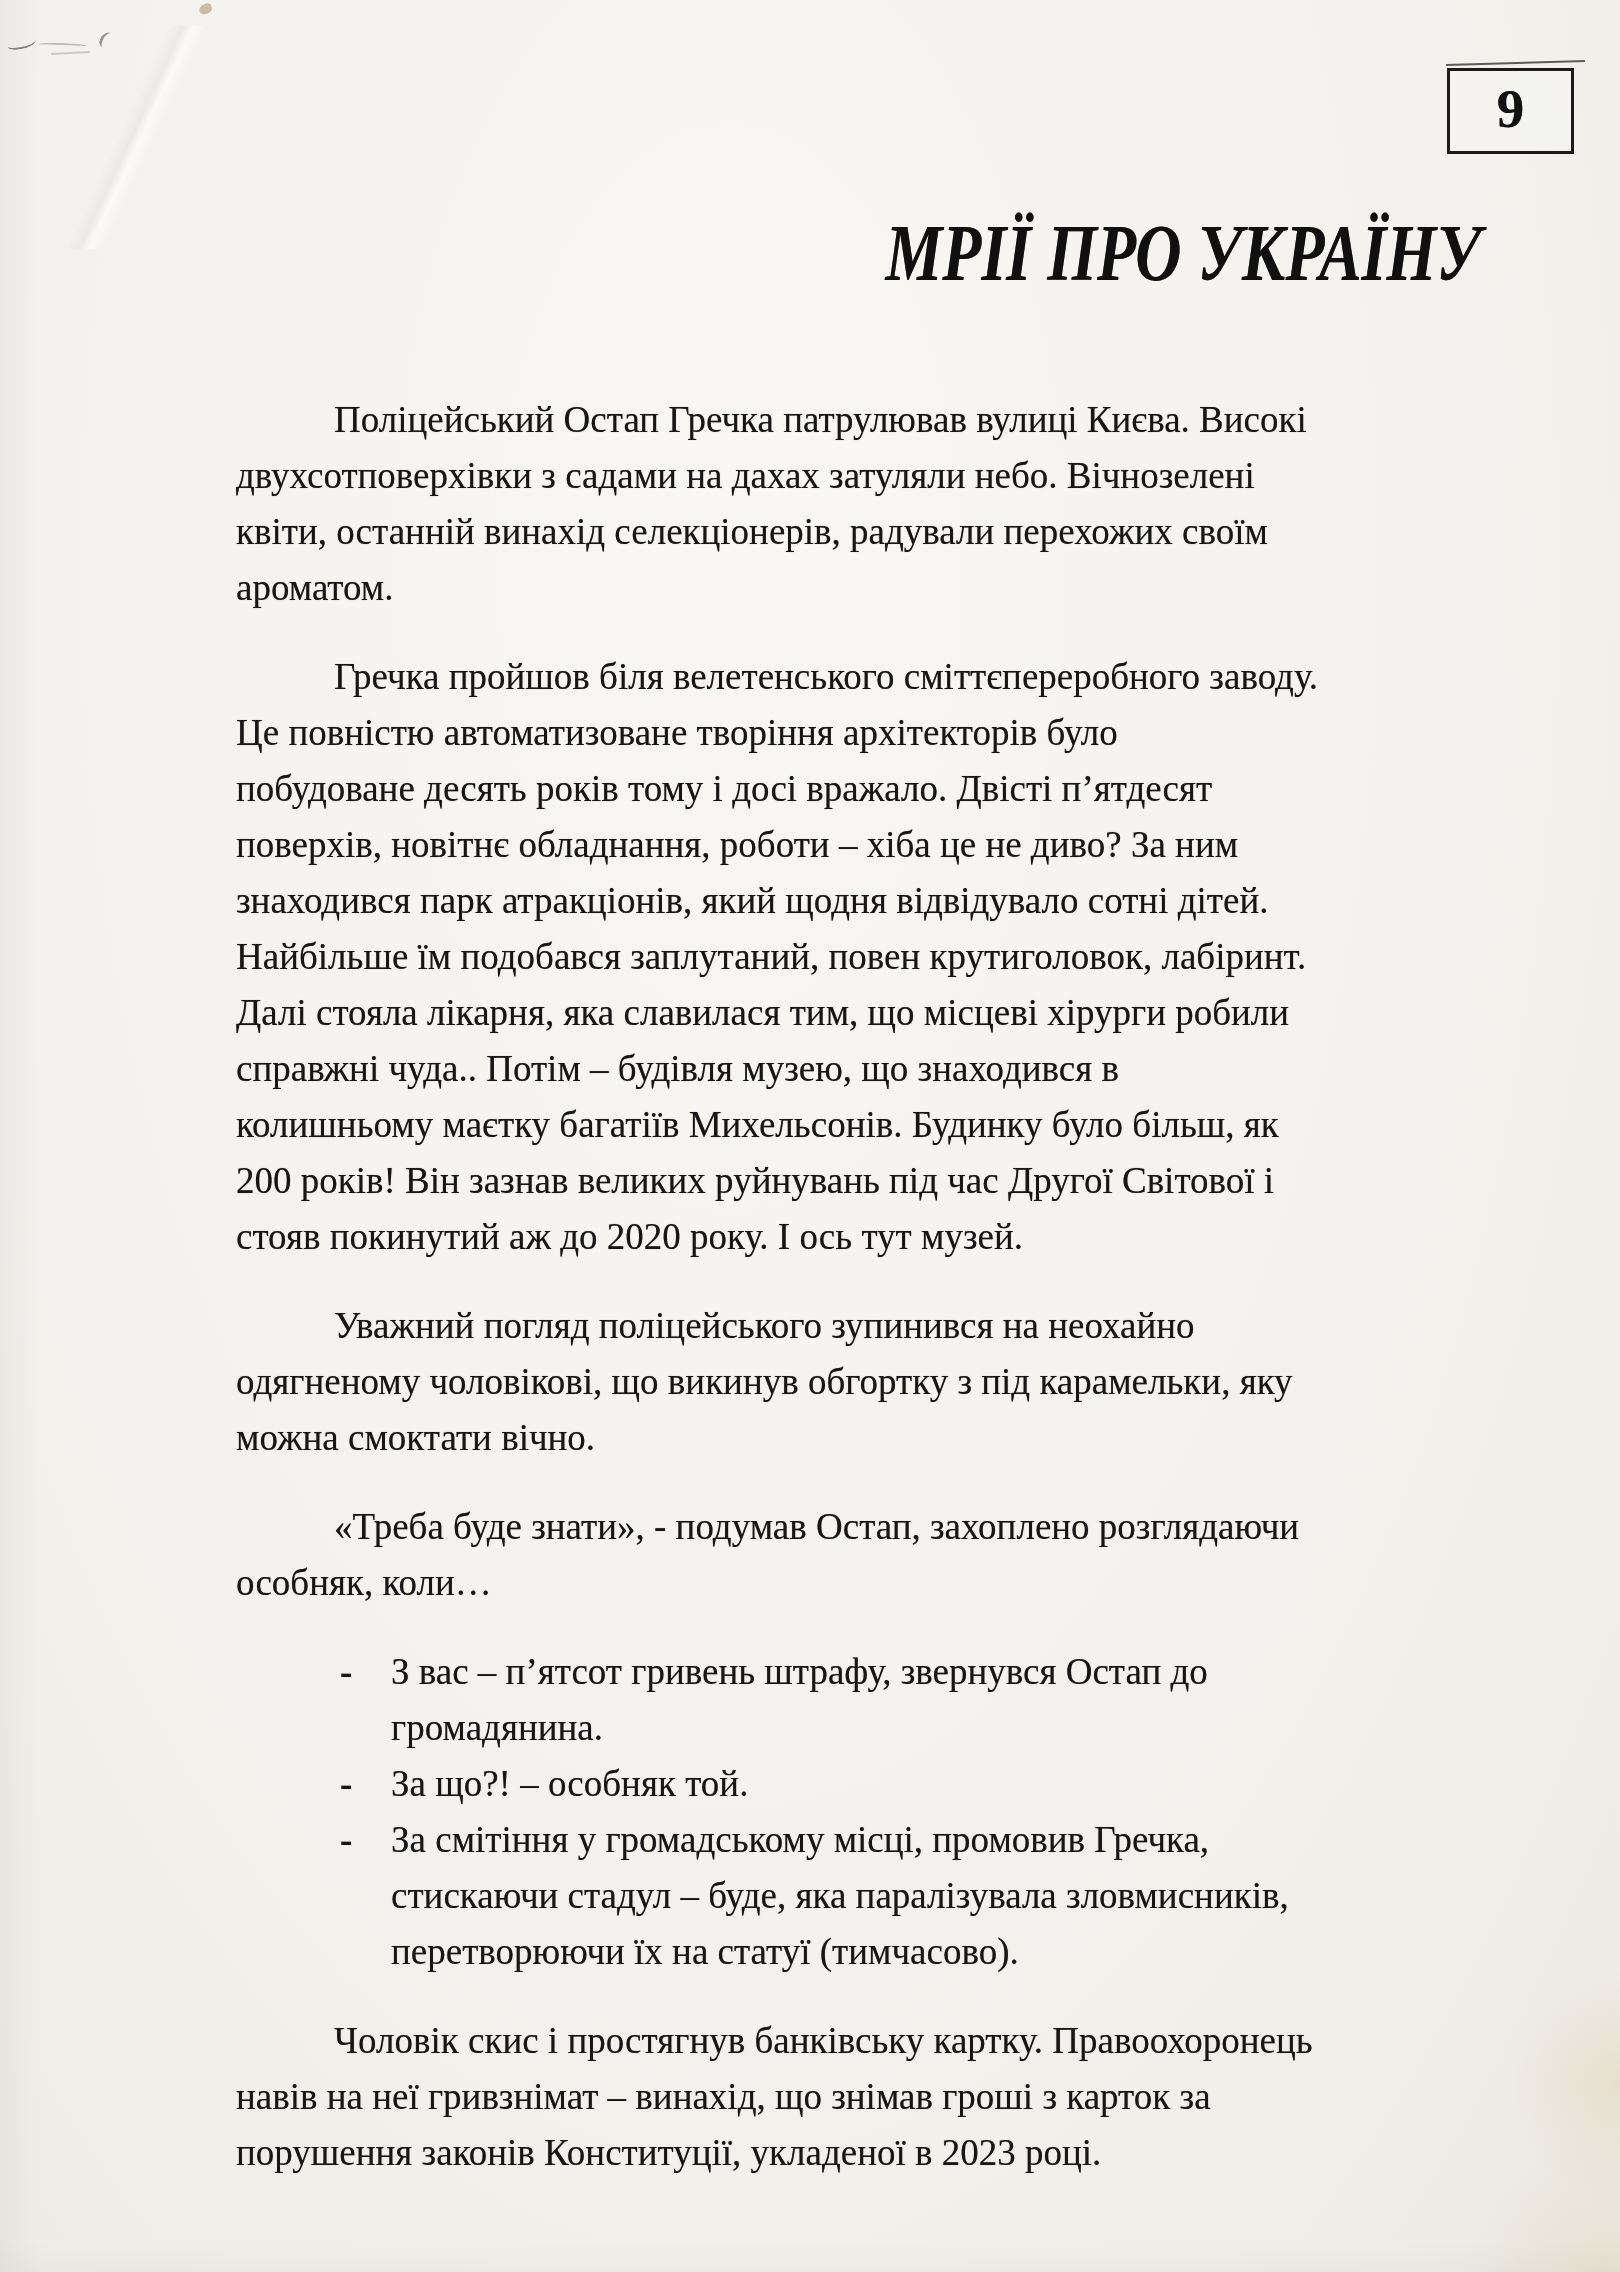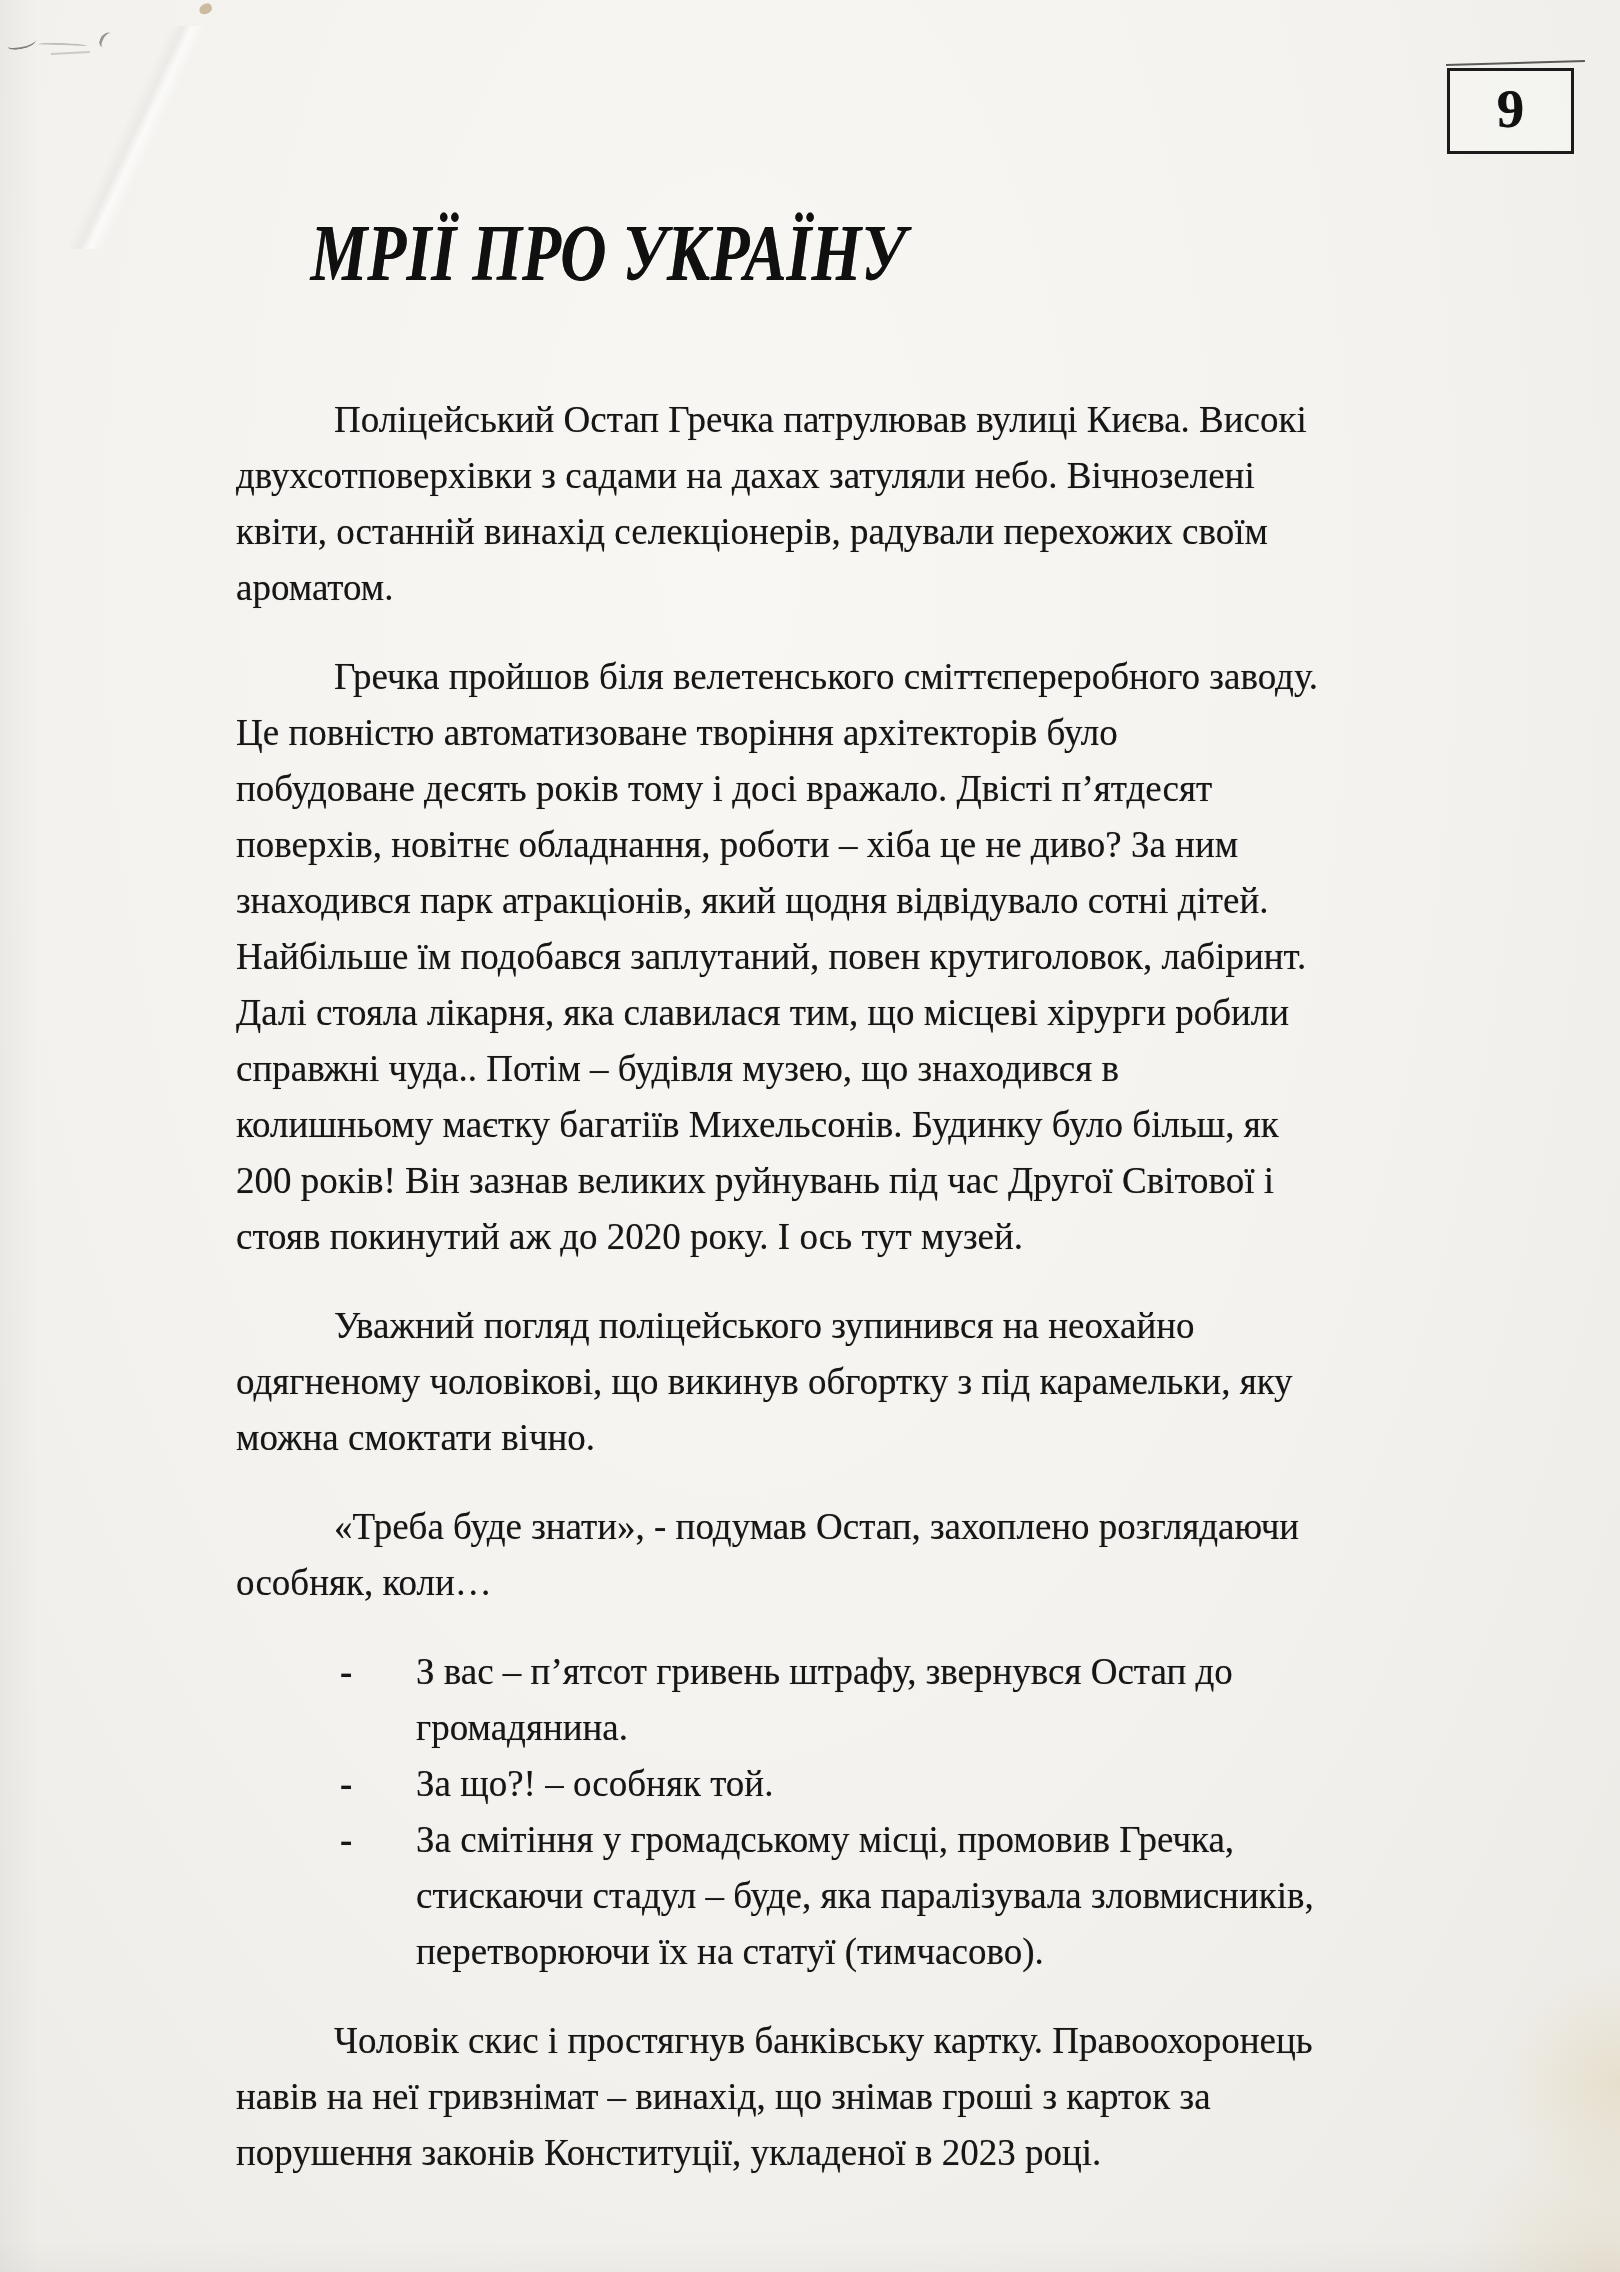--- a/index.html
+++ b/index.html
@@ -86,21 +86,21 @@
     line-height: 1;
     padding-bottom: 5.2px;
     text-shadow: 0 0 0.7px rgba(0,0,0,0.5);
   }
 
   
   .doc-title {
     position: absolute;
     left: 236px; top: 209px;
     width: 1319px;
-    text-align: left;
+    text-align: right;
     font-style: italic;
     font-weight: bold;
     font-size: 80px;
     line-height: 1.1;
     white-space: nowrap;
     color: #101010;
     text-shadow: 0 0 0.7px rgba(0,0,0,0.55);
   }
   .title-inner { display: inline-block; transform: scaleX(0.80); }
 
@@ -119,21 +119,21 @@
     text-indent: 98px;
     margin: 0 0 33px 0;
   }
   .dialogue { margin: 0 0 33px 104px; }
   .dlg-item { display: flex; align-items: baseline; }
   .dlg-dash {
     flex: 0 0 51px;
     font-weight: bold;
     font-size: 37px;
   }
-  .dlg-text { flex: 1 1 auto; white-space: pre-line; margin-left: 25px; }
+  .dlg-text { flex: 1 1 auto; white-space: pre-line; }
 </style>
 </head>
 <body>
 
 <div class="page">
 
   <div class="artifact crease"></div>
   <div class="artifact m1"></div>
   <div class="artifact m2"></div>
   <div class="artifact m3"></div>

